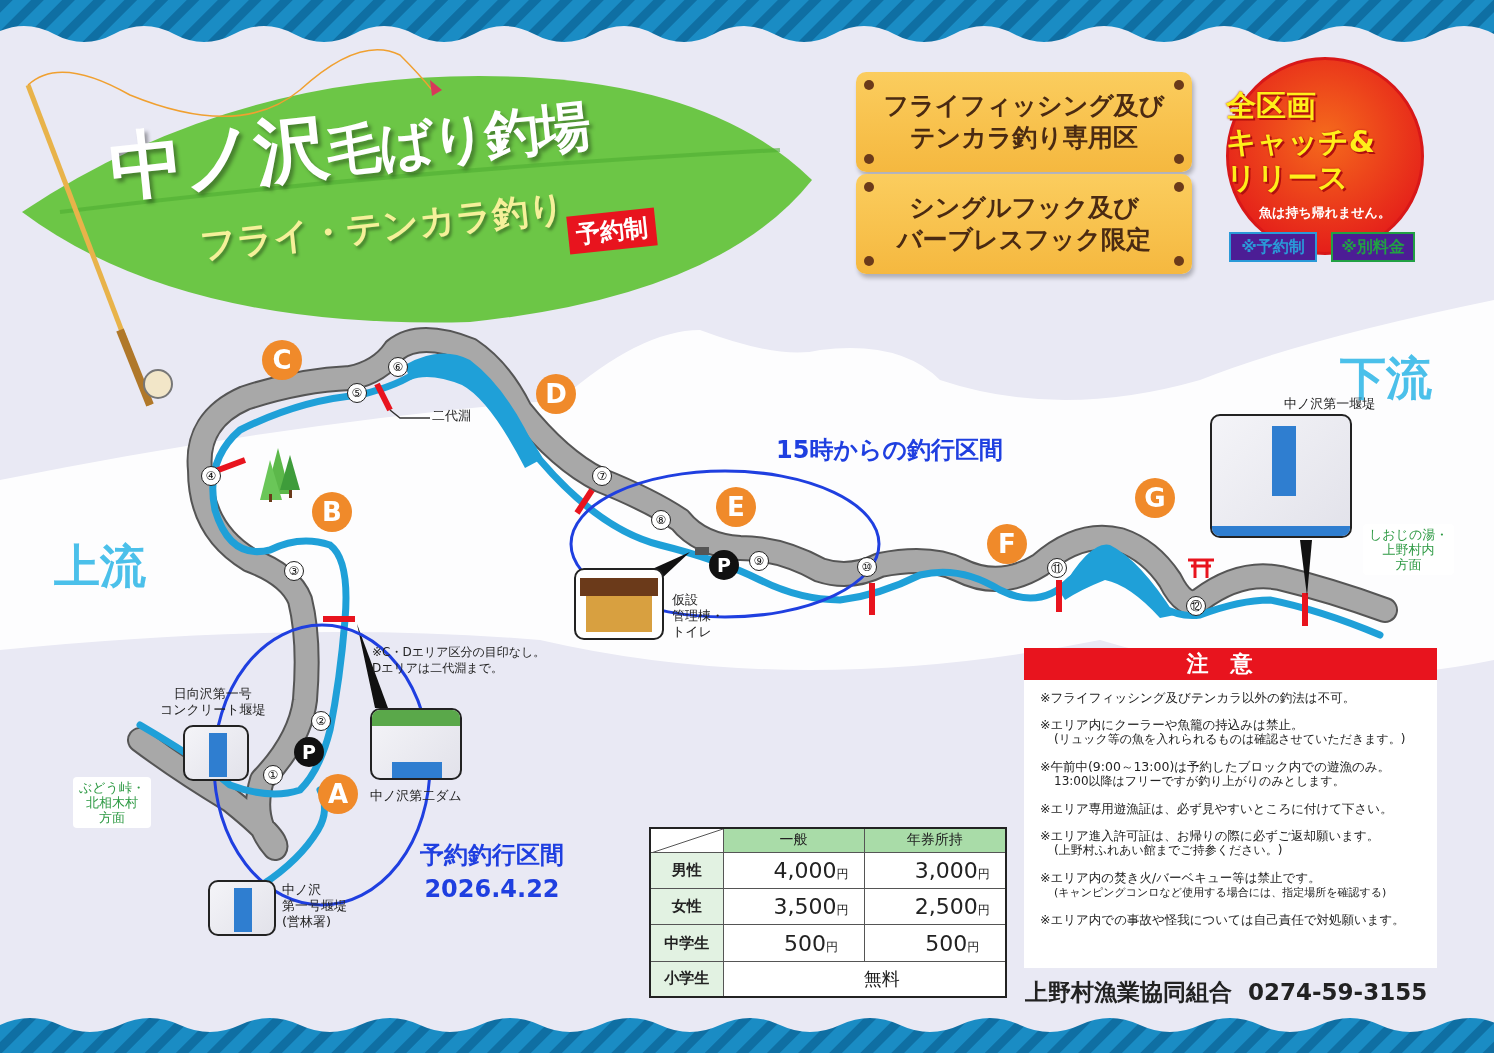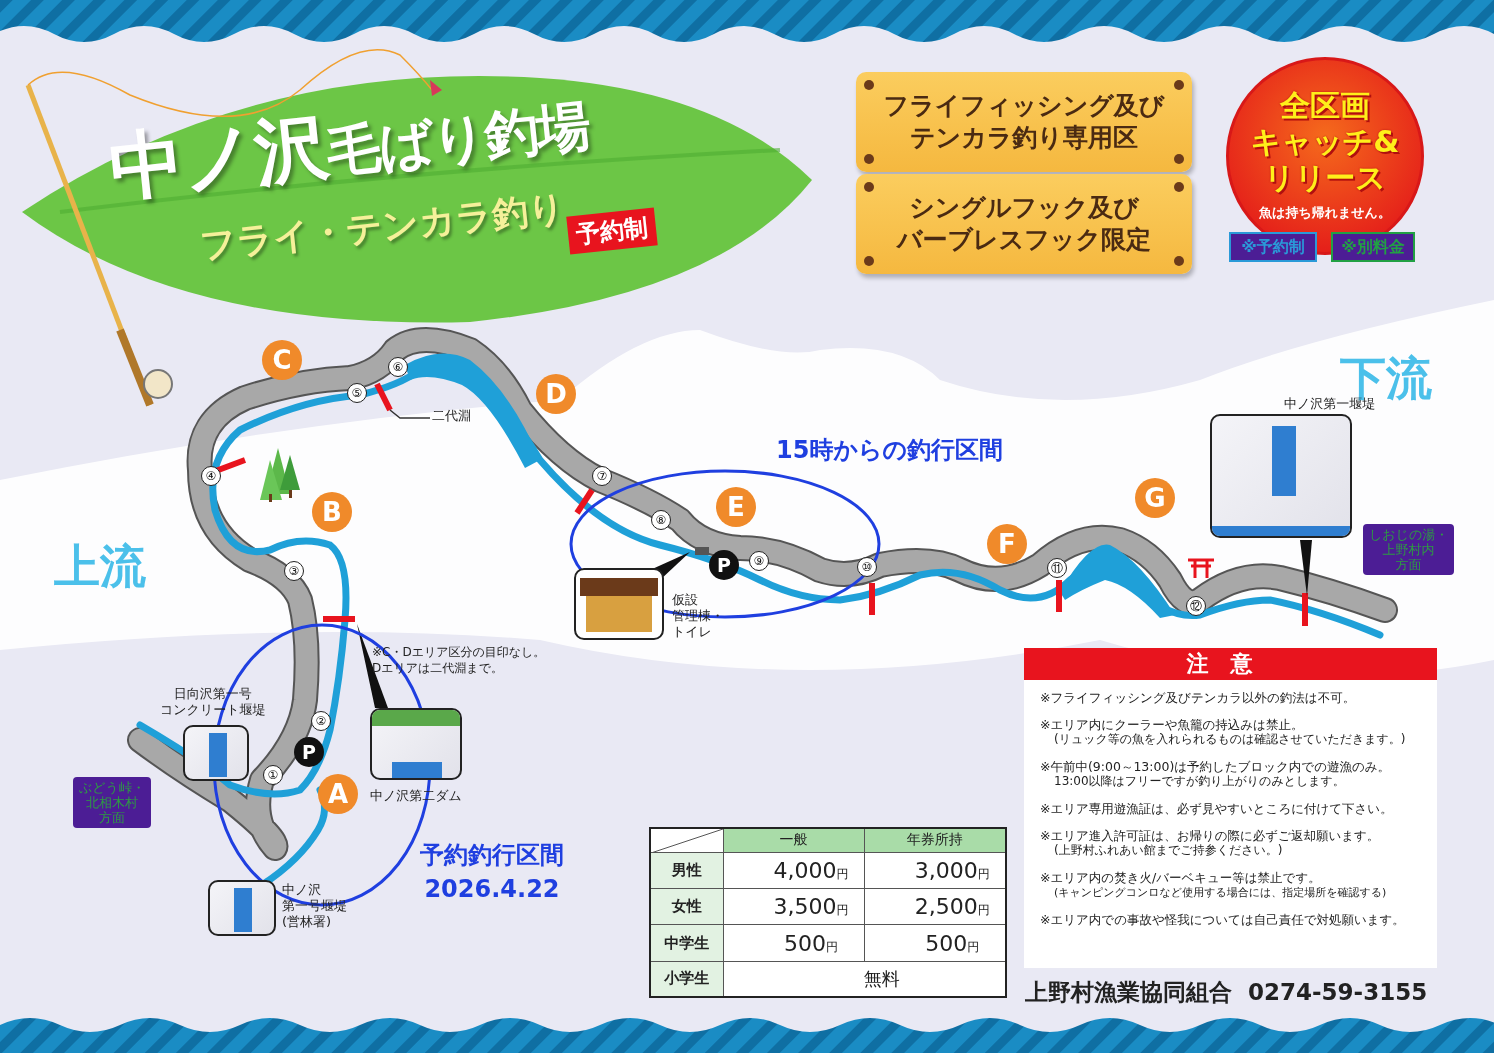--- a/index.html
+++ b/index.html
@@ -44,21 +44,21 @@
     white-space: pre-line;
   }
   .plate .bolt { position: absolute; width: 10px; height: 10px; border-radius: 50%; background: #6b3a1a; }
 
   .cr-circle {
     position: absolute; left: 1226px; top: 57px; width: 198px; height: 198px; border-radius: 50%;
     background: radial-gradient(circle at 50% 40%, #f56a1c, #e5211a 75%);
     border: 3px solid #d81818;
   }
   .cr-title {
-    position: absolute; left: 1226px; top: 88px; width: 198px; text-align: center;
+    position: absolute; left: 1226px; top: 88px; width: 198px; text-align: left;
     color: #ffef1a; font-weight: bold; font-size: 30px; line-height: 36px;
     text-shadow: 0 0 2px #b01010, 2px 2px 0 #b01010; white-space: pre-line;
   }
   .cr-note {
     position: absolute; left: 1226px; top: 204px; width: 198px; text-align: center;
     color: #fff; font-size: 13px; font-weight: bold;
   }
   .cr-tag {
     position: absolute; top: 232px; height: 30px; background: #4c1d95;
     font-size: 16px; font-weight: bold; display: flex; align-items: center; justify-content: center;
@@ -77,21 +77,21 @@
   .park {
     position: absolute; width: 30px; height: 30px; border-radius: 50%;
     background: #111; color: #fff; font-weight: bold; font-size: 19px;
     display: flex; align-items: center; justify-content: center;
   }
   .flow {
     position: absolute; font-size: 46px; font-weight: bold; color: #4bc0ea;
   }
   .lbl-sm { position: absolute; font-size: 13px; color: #222; white-space: pre-line; line-height: 16px; text-align: center; }
   .dir-box {
-    position: absolute; background: #4c1d95; color: #2e9a44; font-size: 13px;
+    position: absolute; background: #ffffff; color: #2e9a44; font-size: 13px;
     text-align: center; line-height: 15px; padding: 3px 6px; border-radius: 4px; white-space: pre-line;
   }
   .blue-note { position: absolute; color: #1f3fe0; font-weight: bold; font-size: 24px; white-space: pre-line; text-align: center; line-height: 34px; }
 
   .photo {
     position: absolute; border: 2px solid #222; border-radius: 10px; overflow: hidden;
     background: linear-gradient(135deg, #f4f4f8 0%, #e2e2ea 100%);
   }
 
   

